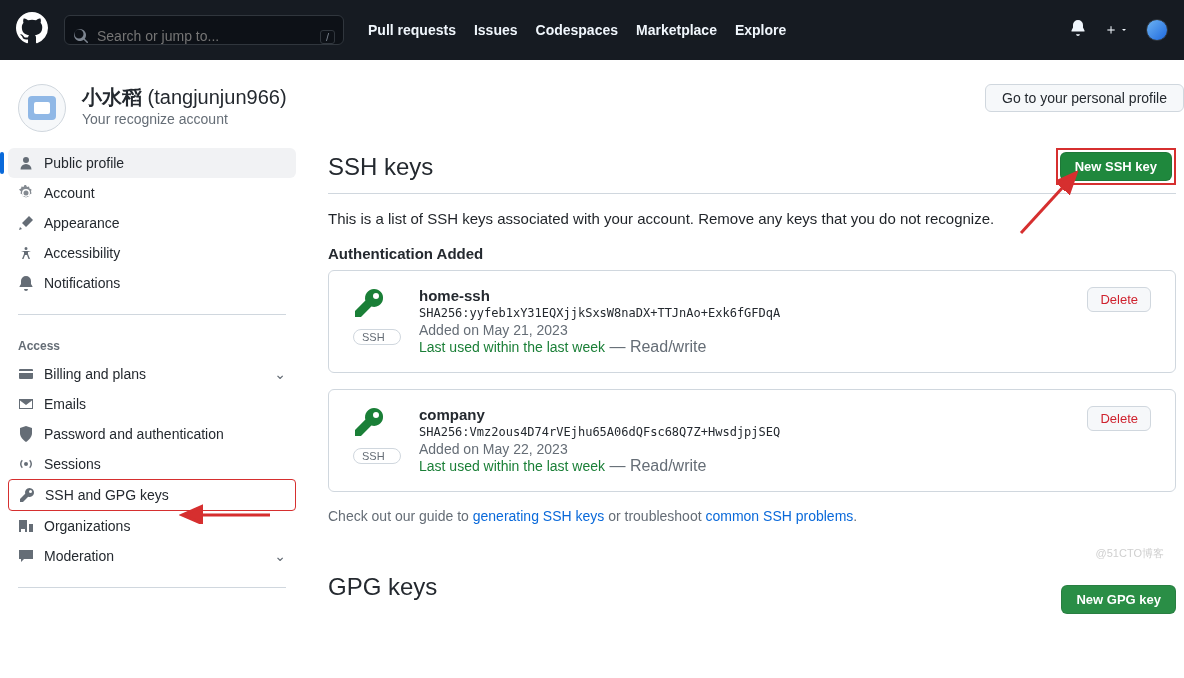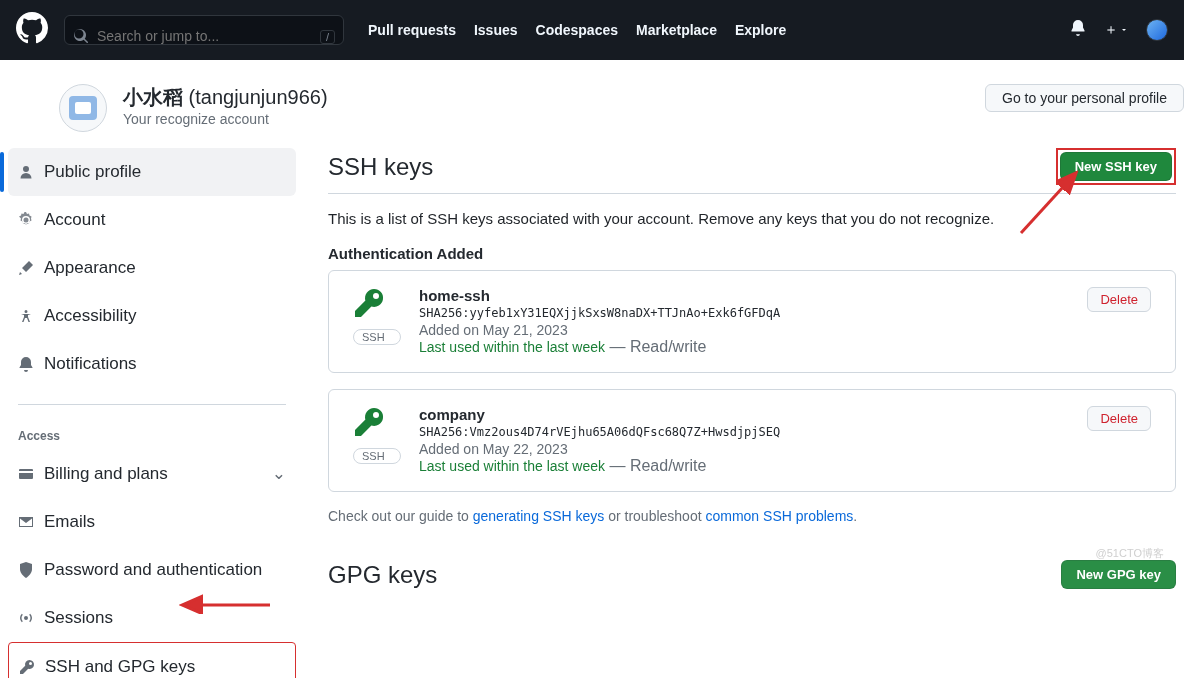--- a/index.html
+++ b/index.html
@@ -12,33 +12,33 @@
   .search-wrap svg { fill:#7d8590; }
   .search-wrap input { flex:1; background:transparent; border:none; outline:none; color:#c9d1d9; font-size:14px; }
   .slash-hint { border:1px solid #30363d; color:#7d8590; font-size:11px; padding:0 5px; border-radius:3px; }
   .topnav { display:flex; gap:18px; margin-left:8px; }
   .topnav span { color:#f0f6fc; font-weight:600; font-size:14px; cursor:pointer; }
   .top-right { margin-left:auto; display:flex; align-items:center; gap:18px; }
   .top-right svg{ fill:#f0f6fc; }
   .plus-drop { color:#f0f6fc; font-size:14px; display:flex; align-items:center; gap:2px; }
   .avatar-sm { width:22px; height:22px; border-radius:50%; background:linear-gradient(135deg,#6db3f2,#1e69de); border:1px solid #30363d; }
 
-  .header-row { display:flex; align-items:flex-start; padding:24px 0 16px 18px; gap:16px;margin-left:41px; }
+  .header-row { display:flex; align-items:flex-start; padding:24px 0 16px 18px; gap:16px; }
   .user-avatar { width:48px; height:48px; border-radius:50%; background:#f6f8fa; display:flex; align-items:center; justify-content:center; border:1px solid #d0d7de; overflow:hidden;}
   .user-avatar-inner { width:28px; height:24px; background:#90b8e6; border-radius:4px; position:relative;}
   .user-avatar-inner::before { content:""; position:absolute; left:6px; top:6px; width:16px; height:12px; background:#fff; border-radius:2px;}
   .user-name { font-size:20px; font-weight:400; }
   .user-name .display { font-weight:600; }
   .user-sub { color:#656d76; font-size:14px; }
   .goto-profile { margin-left:auto; margin-right:0; padding:5px 16px; font-size:14px; background:#f6f8fa; border:1px solid #d0d7de; border-radius:6px; color:#24292f; }
 
   .layout { display:flex; padding:0 0 24px 8px; gap:24px; }
   .sidebar { width:296px; padding-right:8px; }
   .side-list { list-style:none; margin-bottom:16px;}
-  .side-list li { display:flex; align-items:center; gap:10px; padding:14px 10px; font-size:17px; border-radius:6px; cursor:pointer; color:#24292f;}
+  .side-list li { display:flex; align-items:center; gap:10px; padding:7px 10px; font-size:14px; border-radius:6px; cursor:pointer; color:#24292f;}
   .side-list li.active { background:#f1f2f4; font-weight:400; position:relative;}
   .side-list li.active::before { content:""; position:absolute; left:-8px; top:4px; bottom:4px; width:4px; background:#0969da; border-radius:4px;}
   .side-list li.highlight { border:1.5px solid #d62f2f; border-radius:4px;}
   .side-list li .chev { margin-left:auto; color:#656d76; }
   .side-head { color:#656d76; font-size:12px; font-weight:600; padding:16px 10px 6px;}
   .side-divider { height:1px; background:#d0d7de; margin:8px 10px;}
   .side-ico { width:16px; height:16px; display:flex; align-items:center; justify-content:center; color:#656d76; flex-shrink:0;}
   .side-ico svg{ fill:currentColor; }
 
   .main { flex:1; padding-right:8px; }
@@ -58,21 +58,21 @@
   .key-fp { font-family: ui-monospace,monospace; font-size:12px; color:#24292f; margin:2px 0;}
   .key-added { color:#656d76; font-size:14px; }
   .key-last { color:#1a7f37; font-size:14px; }
   .key-rw { color:#656d76; }
   .btn-delete { color:#cf222e; background:#f6f8fa; border:1px solid #d0d7de; border-radius:6px; padding:4px 12px; font-size:13px; align-self:flex-start;}
   .guide { color:#656d76; font-size:14px; margin-top:4px;}
   .guide a { color:#0969da; }
 
   .gpg-head { display:flex; align-items:center; margin-top:36px;}
   .gpg-head h2 { font-size:24px; font-weight:400; color:#24292f; }
-  .gpg-head .btn-primary{ opacity:.95; }
+  .gpg-head .btn-primary{ opacity:.95;margin-top:25px; }
 
   
   .arrow { position:absolute; pointer-events:none; }
   .arrow svg { overflow:visible; }
   .arrow-red { stroke:#d62f2f; fill:#d62f2f; }
 
   .watermark { position:absolute; right:12px; color:#a7a7a7; font-size:11px; opacity:.55;}
 </style>
 </head>
 <body>

